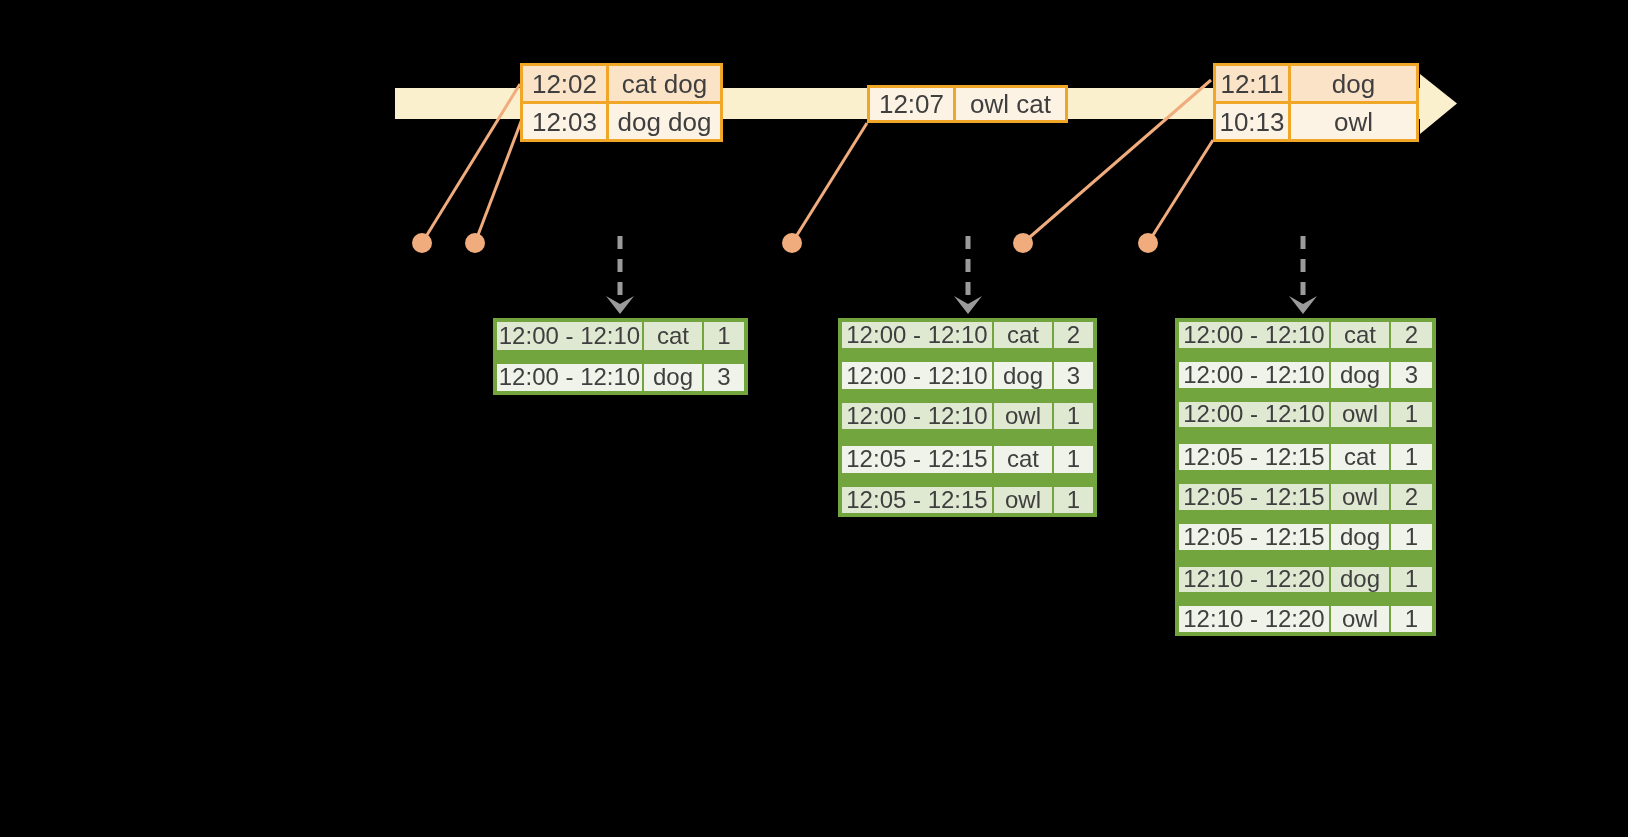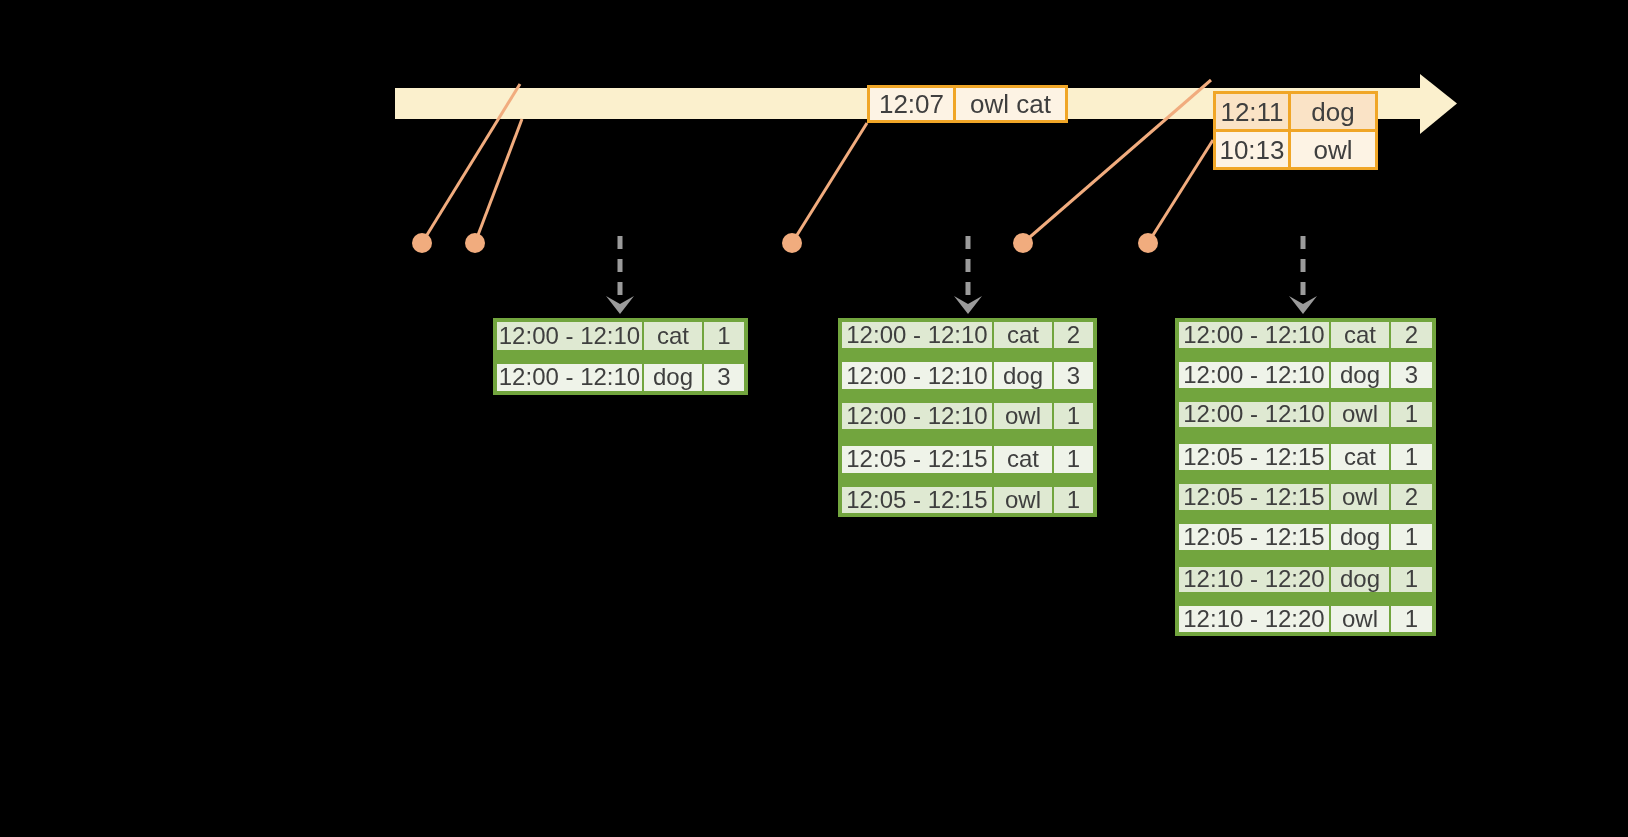--- a/index.html
+++ b/index.html
@@ -15,21 +15,21 @@
     box-sizing:border-box;z-index:3;
   }
   .etable .cell{
     display:flex;align-items:center;justify-content:center;
     font-size:26px;line-height:1;
   }
   .e-dark{background:#fae3c6;}
   .e-light{background:#fdf3e4;}
   #etable1{left:520px;top:63px;width:203px;height:79px;grid-template-columns:83px 1fr;}
   #etable2{left:867px;top:85px;width:201px;height:38px;grid-template-columns:83px 1fr;}
-  #etable3{left:1213px;top:63px;width:165px;height:79px;grid-template-columns:72px 1fr;margin-top:28px;}
+  #etable3{left:1213px;top:63px;width:206px;height:79px;grid-template-columns:72px 1fr;}
 
   
   .gtable{
     position:absolute;display:flex;flex-direction:column;gap:14px;
     background:#72a53e;padding:4px;box-sizing:border-box;z-index:3;
   }
   .gtable .row{display:grid;gap:2px;flex:1;}
   .gtable .row.group-start{margin-top:3px;}
   .gtable .cell{
     display:flex;align-items:center;justify-content:center;
@@ -67,20 +67,26 @@
     <circle cx="1148" cy="243" r="10" fill="#f1ac7e"></circle>
 
     <line x1="620" y1="236" x2="620" y2="299" stroke="#9b9b9b" stroke-width="5" stroke-dasharray="13 10"></line>
     <polygon points="606,296 620,314 634,296 620,304" fill="#9b9b9b"></polygon>
     <line x1="968" y1="236" x2="968" y2="299" stroke="#9b9b9b" stroke-width="5" stroke-dasharray="13 10"></line>
     <polygon points="954,296 968,314 982,296 968,304" fill="#9b9b9b"></polygon>
     <line x1="1303" y1="236" x2="1303" y2="299" stroke="#9b9b9b" stroke-width="5" stroke-dasharray="13 10"></line>
     <polygon points="1289,296 1303,314 1317,296 1303,304" fill="#9b9b9b"></polygon>
   </svg>
 
+  <div id="etable1" class="etable">
+    <div class="cell e-dark">12:02</div>
+    <div class="cell e-dark">cat dog</div>
+    <div class="cell e-light">12:03</div>
+    <div class="cell e-light">dog dog</div>
+  </div>
 
   <div id="etable2" class="etable">
     <div class="cell e-light">12:07</div>
     <div class="cell e-light">owl cat</div>
   </div>
 
   <div id="etable3" class="etable">
     <div class="cell e-dark">12:11</div>
     <div class="cell e-dark">dog</div>
     <div class="cell e-light">10:13</div>

